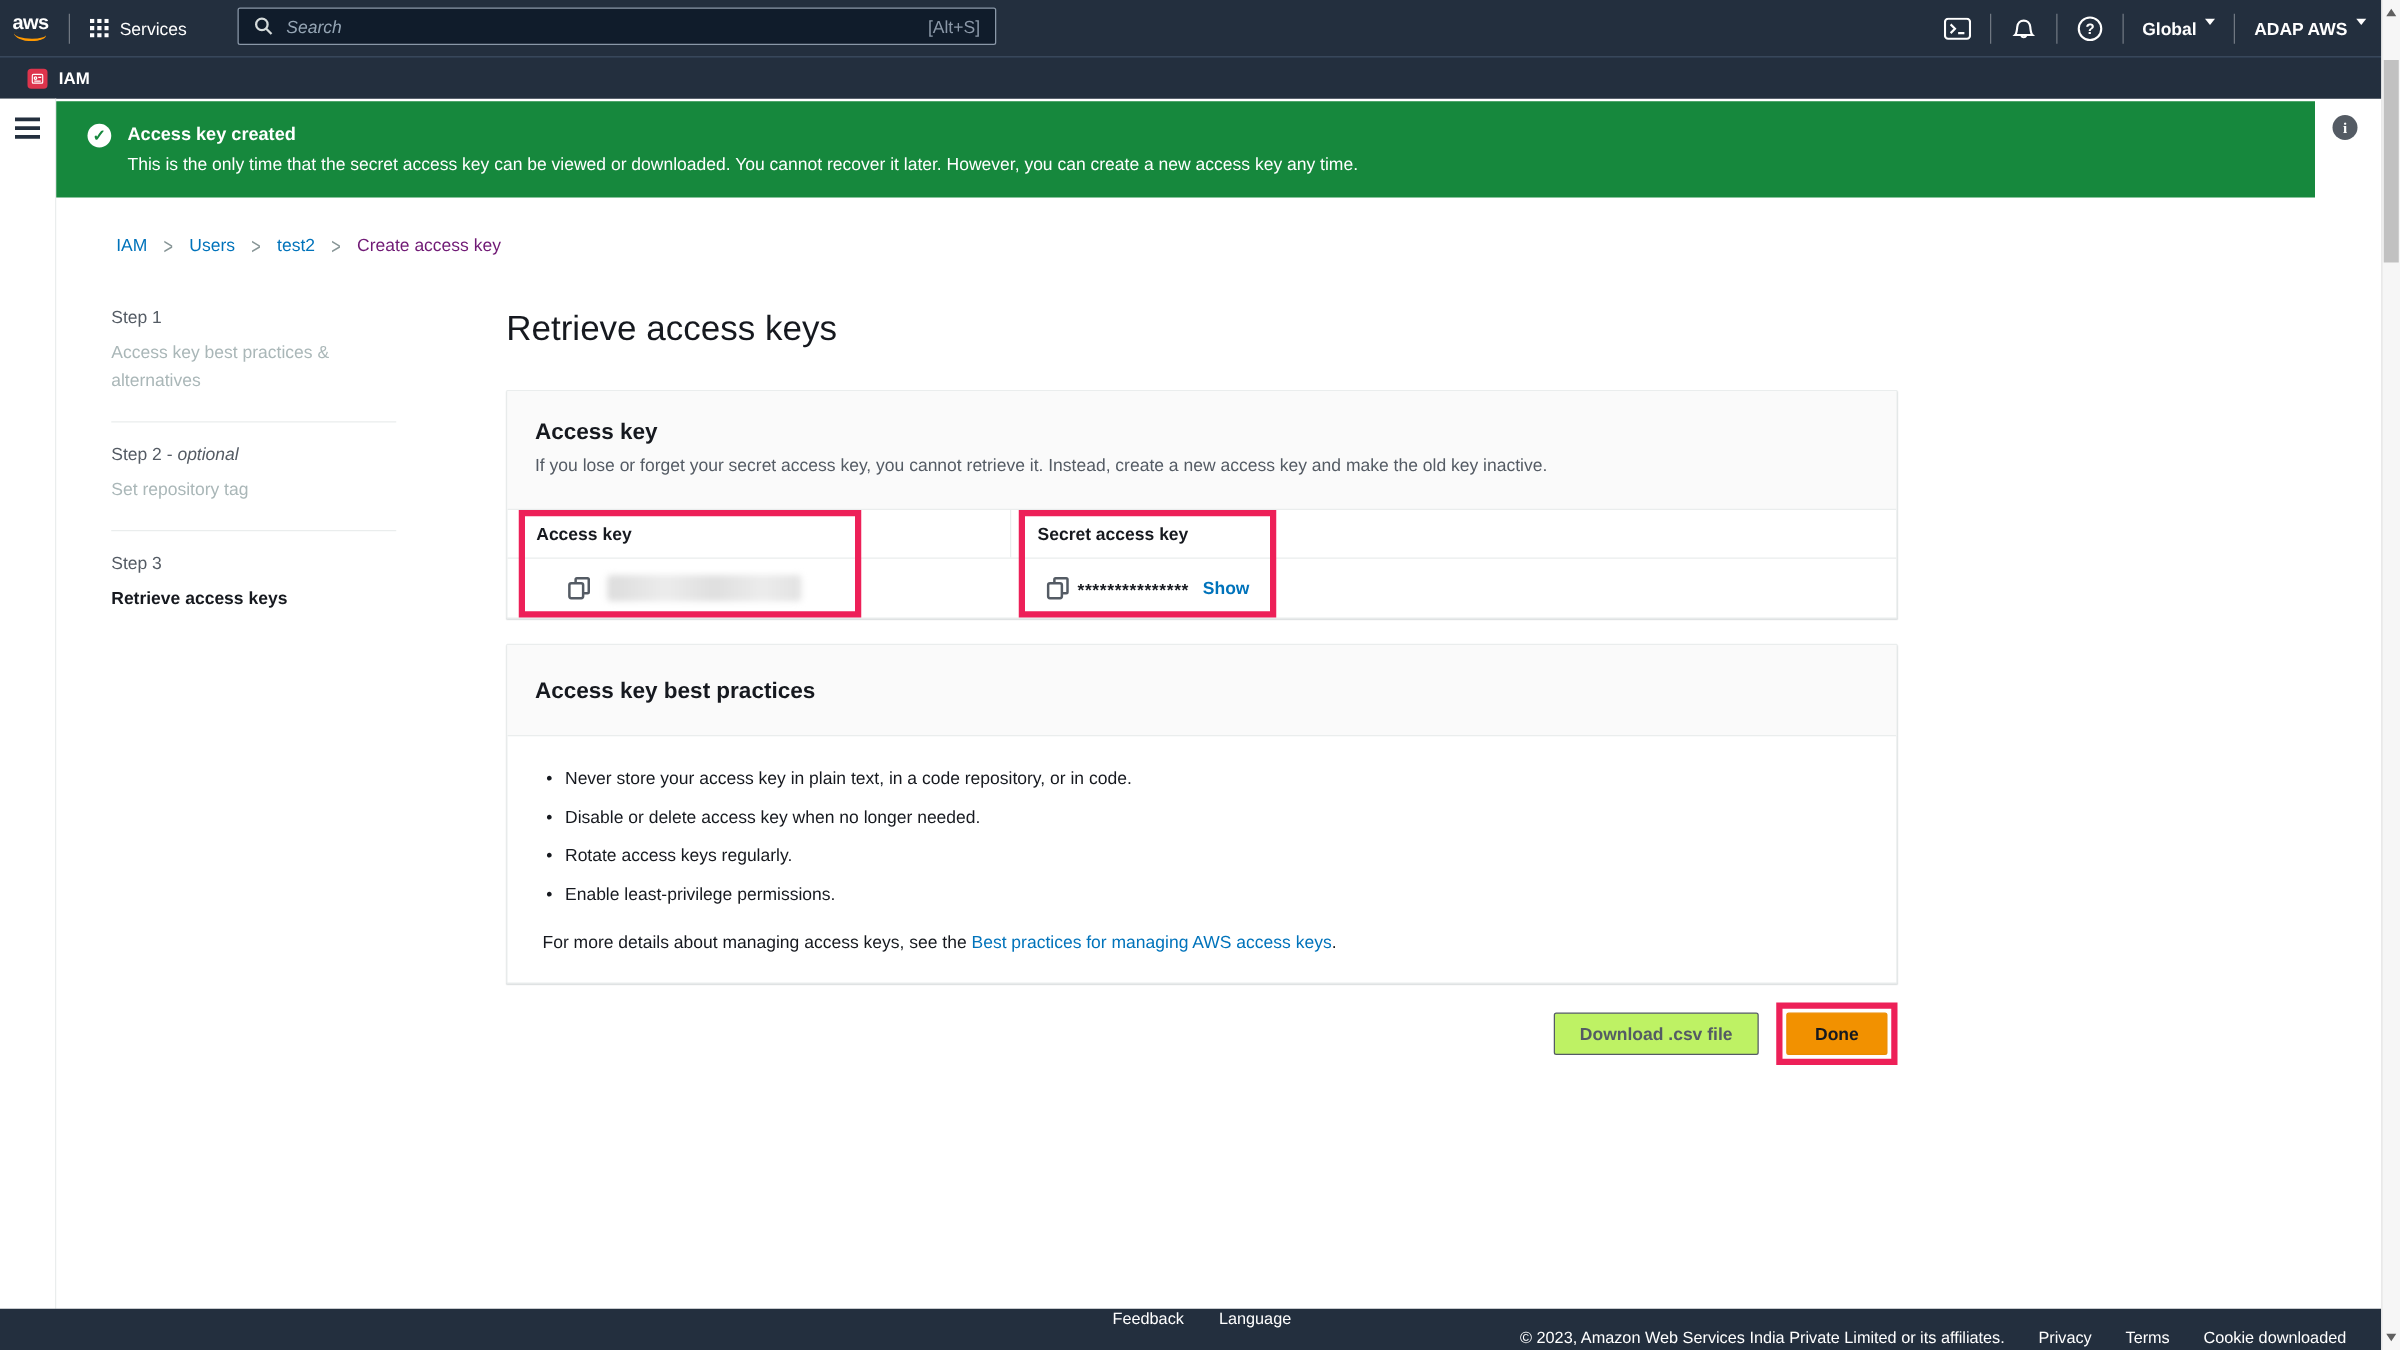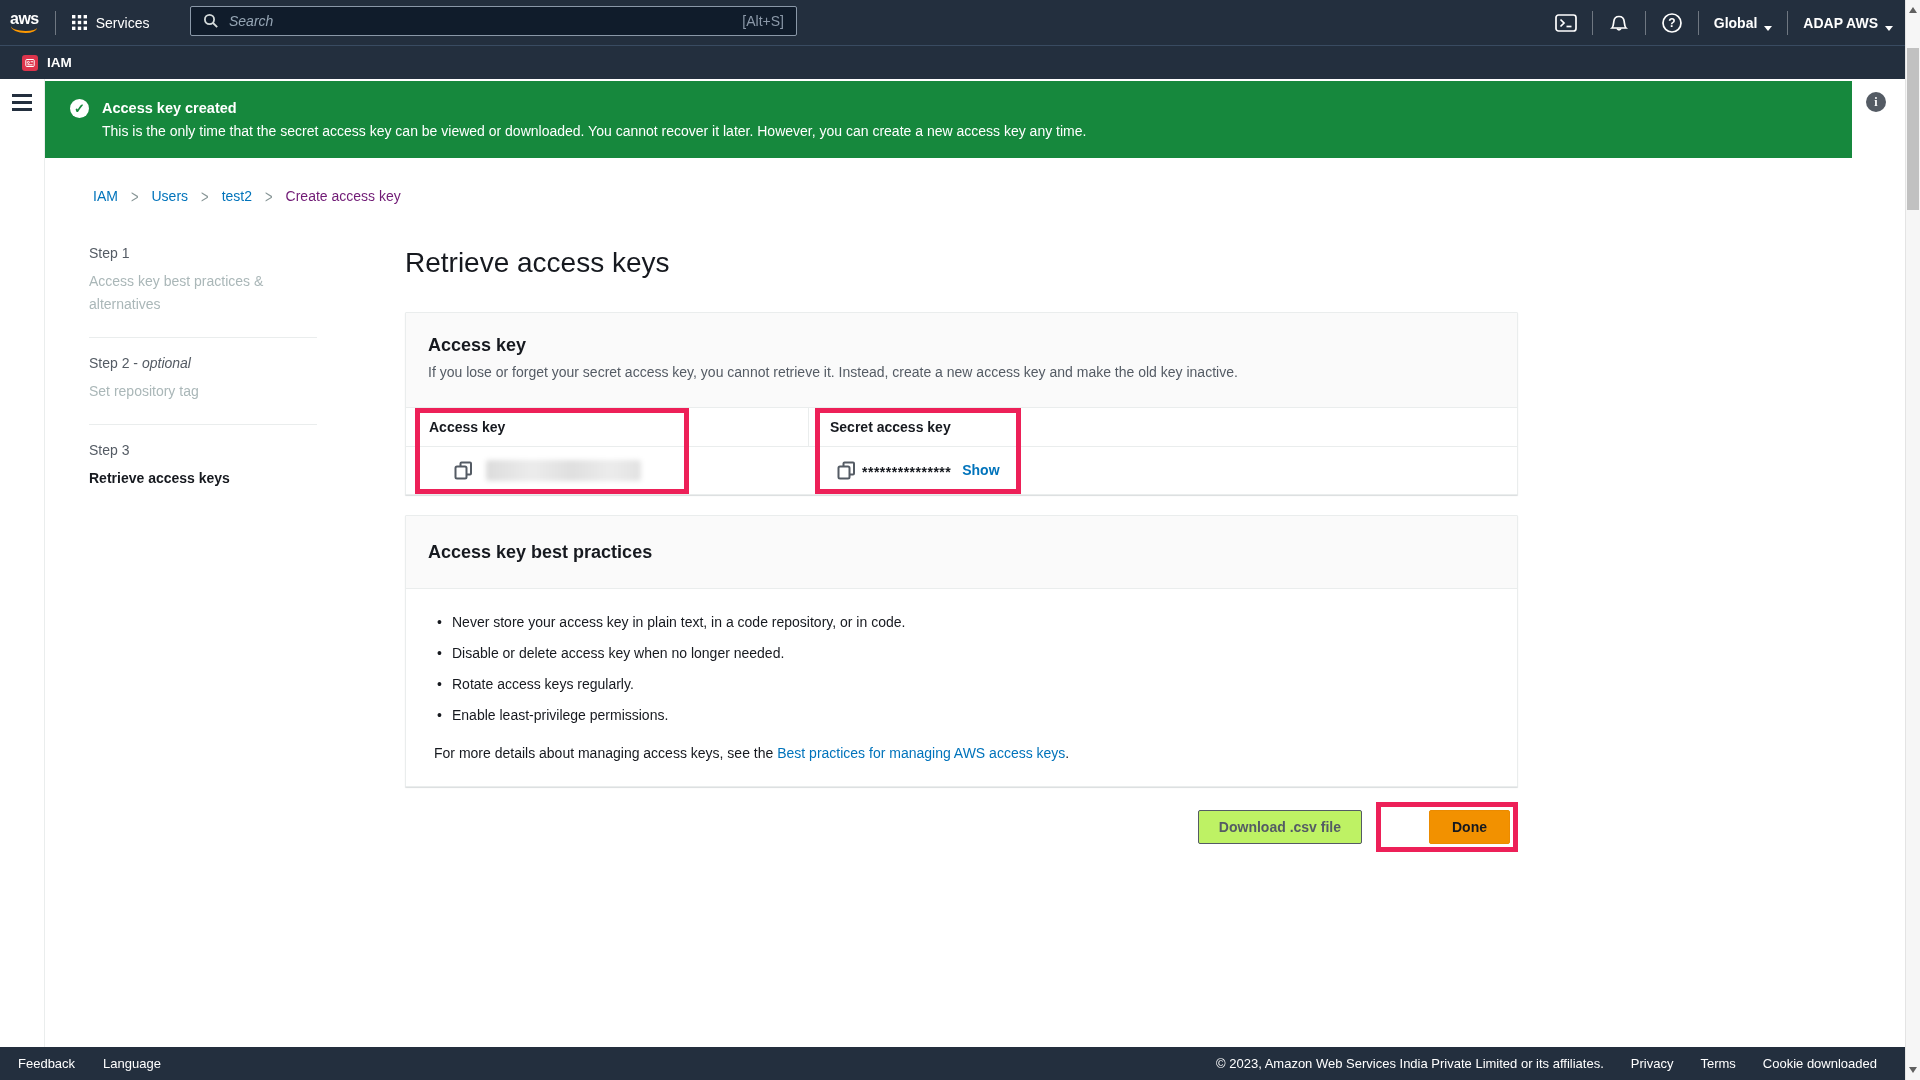--- a/index.html
+++ b/index.html
@@ -12,21 +12,21 @@
   .aws-logo .txt { color:#fff; font-weight:bold; font-size:16px; letter-spacing:-.5px; line-height:14px; }
   .aws-logo .smile { width:26px; height:7px; border-bottom:2.5px solid #ff9900; border-radius:0 0 70% 90% / 0 0 120% 160%; }
   .nav-sep { width:1px; height:24px; background:rgba(255,255,255,.35); margin:0 16px; }
   .services { display:flex; align-items:center; gap:9px; color:#fff; font-size:14px; cursor:pointer; }
   .searchbox { position:absolute; left:190px; top:6px; width:607px; height:30px; background:#101c2b; border:1px solid #8a98a8; border-radius:2px; display:flex; align-items:center; padding:0 12px; }
   .searchbox .ph { color:#95a5b4; font-size:14px; font-style:italic; margin-left:10px; flex:1; }
   .searchbox .kbd { color:#8b98a8; font-size:14px; }
   .nav-right { margin-left:auto; display:flex; align-items:center; margin-right:27px; }
   .nav-right .nav-sep { margin:0 15px; }
   .nav-icon { cursor:pointer; display:flex; align-items:center; }
-  .nav-text { color:#fff; font-size:14px; font-weight:bold; display:flex; align-items:flex-end; gap:7px; cursor:pointer; }
+  .nav-text { color:#fff; font-size:14px; font-weight:bold; display:flex; align-items:flex-start; gap:7px; cursor:pointer; }
   .caret { width:0; height:0; border-left:4.5px solid transparent; border-right:4.5px solid transparent; border-top:5px solid #fff; }
 
   
   .subnav { height:34px; background:#232f3e; border-top:1px solid #394b61; display:flex; align-items:center; padding-left:22px; gap:9px; }
   .iam-badge { width:16px; height:16px; border-radius:3px; background:#dd344c; display:flex; align-items:center; justify-content:center; }
   .subnav .svc { color:#fff; font-size:13.5px; font-weight:bold; }
 
   
   .side-strip { position:absolute; left:0; top:79px; width:45px; height:968px; background:#fff; border-right:1px solid #eaeded; }
   .hamburger { position:absolute; left:12px; top:15px; width:20px; cursor:pointer; }
@@ -84,24 +84,24 @@
   #card-best .card-hd { height:73px; display:flex; align-items:center; padding:0 22px; border-bottom:1px solid #eaeded; }
   .bp-body { padding:26px 24px 0 24px; }
   .bp-list { list-style:none; }
   .bp-list li { font-size:14px; color:#16191f; margin-bottom:16px; padding-left:22px; position:relative; line-height:15px; }
   .bp-list li::before { content:"•"; position:absolute; left:7px; top:0; color:#16191f; }
   .bp-foot { font-size:14px; margin-top:22px; padding-left:4px; color:#16191f; }
   .bp-foot a { color:#0073bb; text-decoration:none; cursor:pointer; }
 
   .actions { position:absolute; left:0; top:723px; width:1113px; display:flex; justify-content:flex-end; align-items:center; gap:14px; }
   .btn-secondary { height:34px; padding:0 20px; background:#bef264; border:1px solid #545b64; border-radius:2px; color:#545b64; font-size:14px; font-weight:bold; font-family:"Liberation Sans",sans-serif; cursor:pointer; }
-  .btn-primary { height:34px; padding:0 22px; background:#f29100; border:1px solid #eb8b00; border-radius:2px; color:#16191f; font-size:14px; font-weight:bold; font-family:"Liberation Sans",sans-serif; cursor:pointer;margin-left:45px; }
-
-  
-  .footer { position:absolute; left:0; bottom:0; width:1905px; height:33px; background:#232f3e; display:flex; align-items:center; color:#fff; font-size:13px; }
+  .btn-primary { height:34px; padding:0 22px; background:#f29100; border:1px solid #eb8b00; border-radius:2px; color:#16191f; font-size:14px; font-weight:bold; font-family:"Liberation Sans",sans-serif; cursor:pointer; }
+
+  
+  .footer { position:absolute; left:0; bottom:0; width:1905px; height:33px; background:#232f3e; display:flex; align-items:center; color:#fff; font-size:13px;flex-direction:column; }
   .footer a { color:#fff; text-decoration:none; cursor:pointer; }
   .f-left { display:flex; gap:28px; margin-left:18px; }
   .f-right { margin-left:auto; display:flex; align-items:center; gap:27px; margin-right:28px; }
 
   
   .scrollbar { position:absolute; right:0; top:0; width:15px; height:1080px; background:#f6f6f6; border-left:1px solid #e4e4e4; z-index:20; }
   .sb-up { position:absolute; top:7px; left:3px; width:0; height:0; border-left:4.5px solid transparent; border-right:4.5px solid transparent; border-bottom:6px solid #606060; }
   .sb-down { position:absolute; bottom:7px; left:3px; width:0; height:0; border-left:4.5px solid transparent; border-right:4.5px solid transparent; border-top:6px solid #606060; }
   .sb-thumb { position:absolute; top:48px; left:1px; width:12px; height:162px; background:#c1c1c1; }
 

